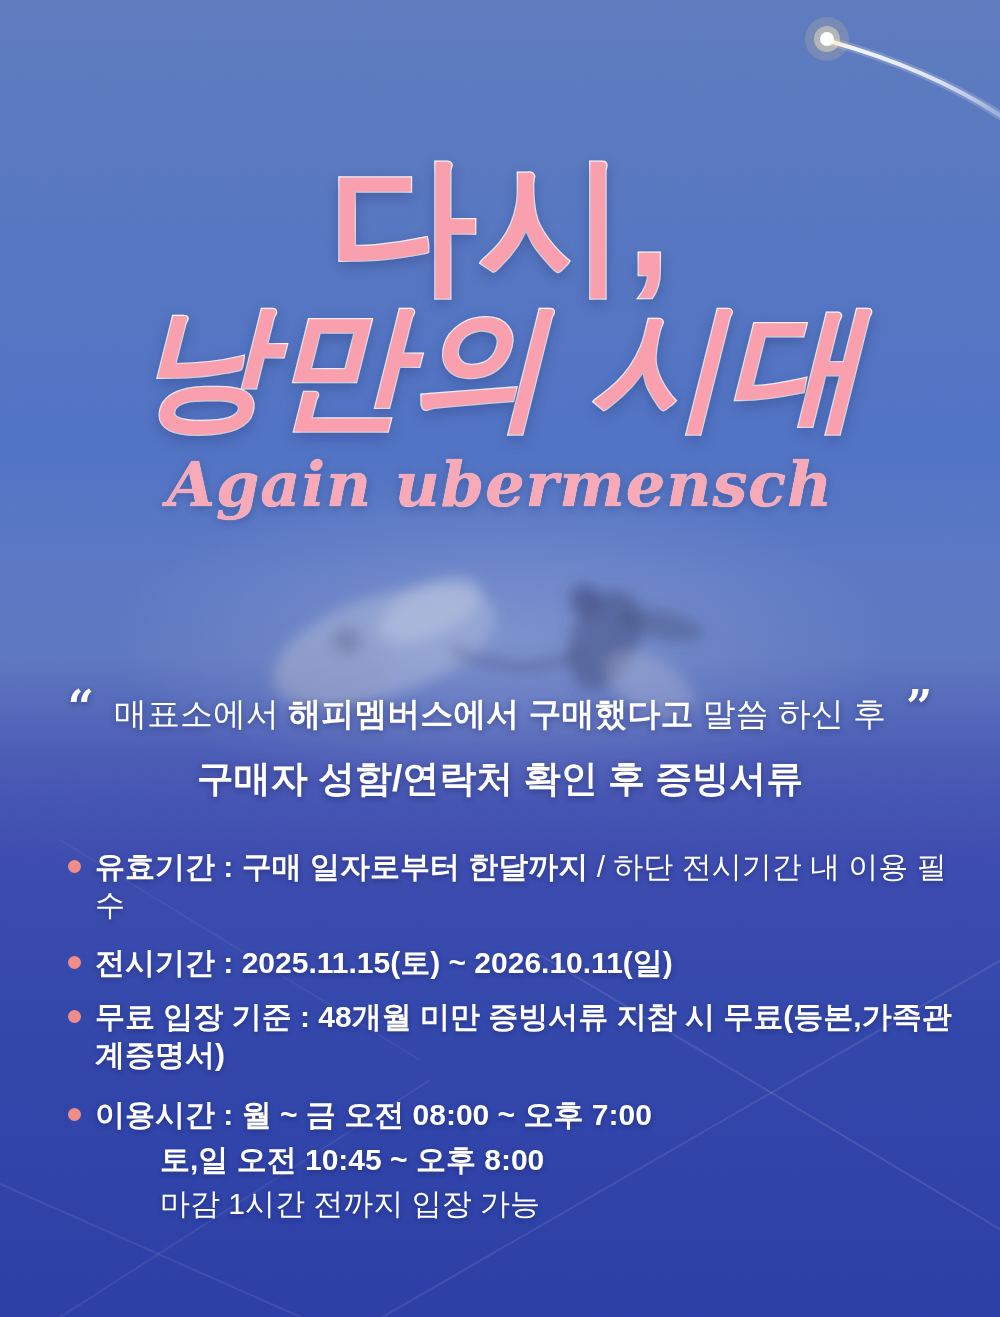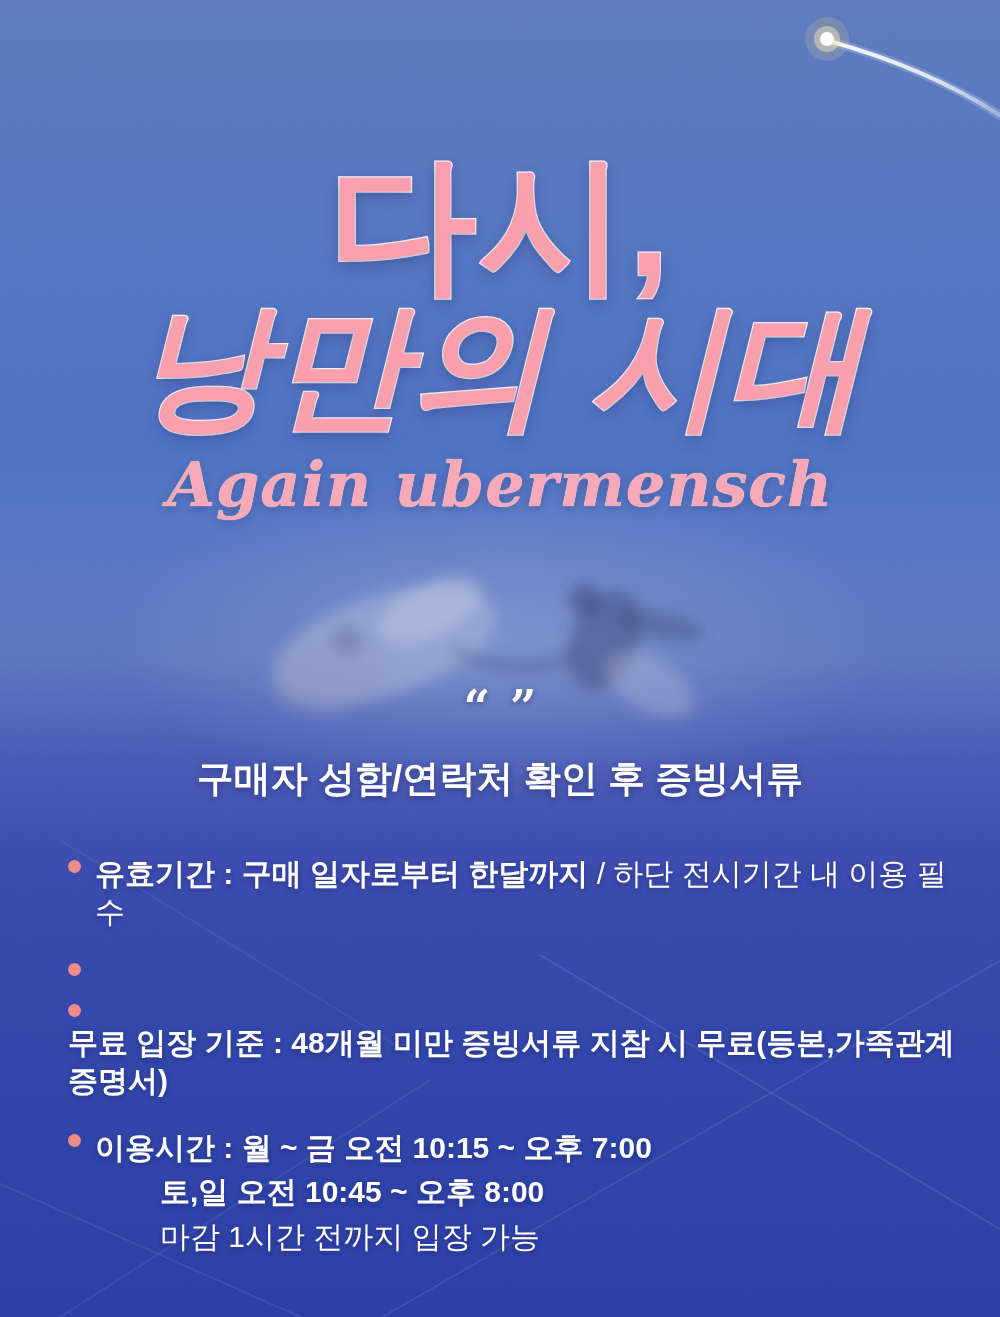--- a/index.html
+++ b/index.html
@@ -60,25 +60,25 @@
             text-shadow:0 2px 6px rgba(20,25,80,0.45);}
   .qmark{font-family:"DejaVu Serif", serif;font-weight:700;font-size:46px;line-height:1;transform:translateY(-8px);}
   .quote-l1 .b{font-weight:800;}
   .quote-l2{font-size:37px;margin-top:16px;text-shadow:0 2px 6px rgba(20,25,80,0.45);}
   .quote-l2 .xb{font-weight:800;}
   .quote-l2 .sb{font-weight:600;}
 
   .bullets{position:absolute;top:848px;left:68px;right:28px;color:#fff;}
   .bullet{display:flex;align-items:flex-start;margin-bottom:20px;}
   .bullet .dot{flex:0 0 auto;width:13px;height:13px;border-radius:50%;background:var(--dot);margin:12px 14px 0 0;}
-  .bullet .txt{font-size:30px;line-height:1.27;text-shadow:0 2px 5px rgba(20,25,80,0.4);margin-top:7px;}
+  .bullet .txt{font-size:30px;line-height:1.27;text-shadow:0 2px 5px rgba(20,25,80,0.4);}
   .bullet .txt .b{font-weight:700;}
   .bullet .txt .r{font-weight:400;}
   .bullet.b2{margin-bottom:16px;}
-  .bullet.b3{margin-bottom:22px;flex-direction:column;}
+  .bullet.b3{margin-bottom:22px;}
   .bullet .sub{display:block;margin-left:65px;font-weight:700;margin-top:6px;}
   .bullet .sub.light{font-weight:400;}
 </style>
 </head>
 <body>
 
 <div class="poster" style="--pink: #f99fad; --dot: #ef8d88;">
 
   <div class="haze"></div>
 
@@ -125,47 +125,49 @@
 
   <div class="title-block">
     <div class="title-line l1">다시,</div>
     <div class="title-line l2">낭만의 시대</div>
     <div class="subtitle">Again ubermensch</div>
   </div>
 
   <div class="quote-block">
     <div class="quote-l1">
       <span class="qmark">“</span>
+      <span><span class="r">매표소에서 </span><span class="b">해피멤버스에서 구매했다고</span><span class="r"> 말씀 하신 후</span></span>
       <span class="qmark">”</span>
     </div>
     <div class="quote-l2">
       <span class="xb">구매자 성함/연락처</span><span class="sb"> 확인 후 증빙서류</span>
     </div>
   </div>
 
   <div class="bullets">
 
     <div class="bullet b1">
       <span class="dot"></span>
       <span class="txt"><span class="b">유효기간 : 구매 일자로부터 한달까지</span><span class="r"> / 하단 전시기간 내 이용 필수</span></span>
     </div>
 
     <div class="bullet b2">
       <span class="dot"></span>
+      <span class="txt"><span class="b">전시기간 : 2025.11.15(토) ~ 2026.10.11(일)</span><span class="r"></span></span>
     </div>
 
     <div class="bullet b3">
       <span class="dot"></span>
       <span class="txt"><span class="b">무료 입장 기준 : 48개월 미만 증빙서류 지참 시 무료(등본,가족관계증명서)</span><span class="r"></span></span>
     </div>
 
     <div class="bullet b4">
       <span class="dot"></span>
       <span class="txt">
-        <span class="b">이용시간 : 월 ~ 금 오전 10:15 ~ 오후 7:00</span>
+        <span class="b">이용시간 : 월 ~ 금 오전 08:00 ~ 오후 7:00</span>
         <span class="sub">토,일 오전 10:45 ~ 오후 8:00</span>
         <span class="sub light">마감 1시간 전까지 입장 가능</span>
       </span>
     </div>
 
 
   </div>
 
   <svg class="noise">
     <filter id="grain">

